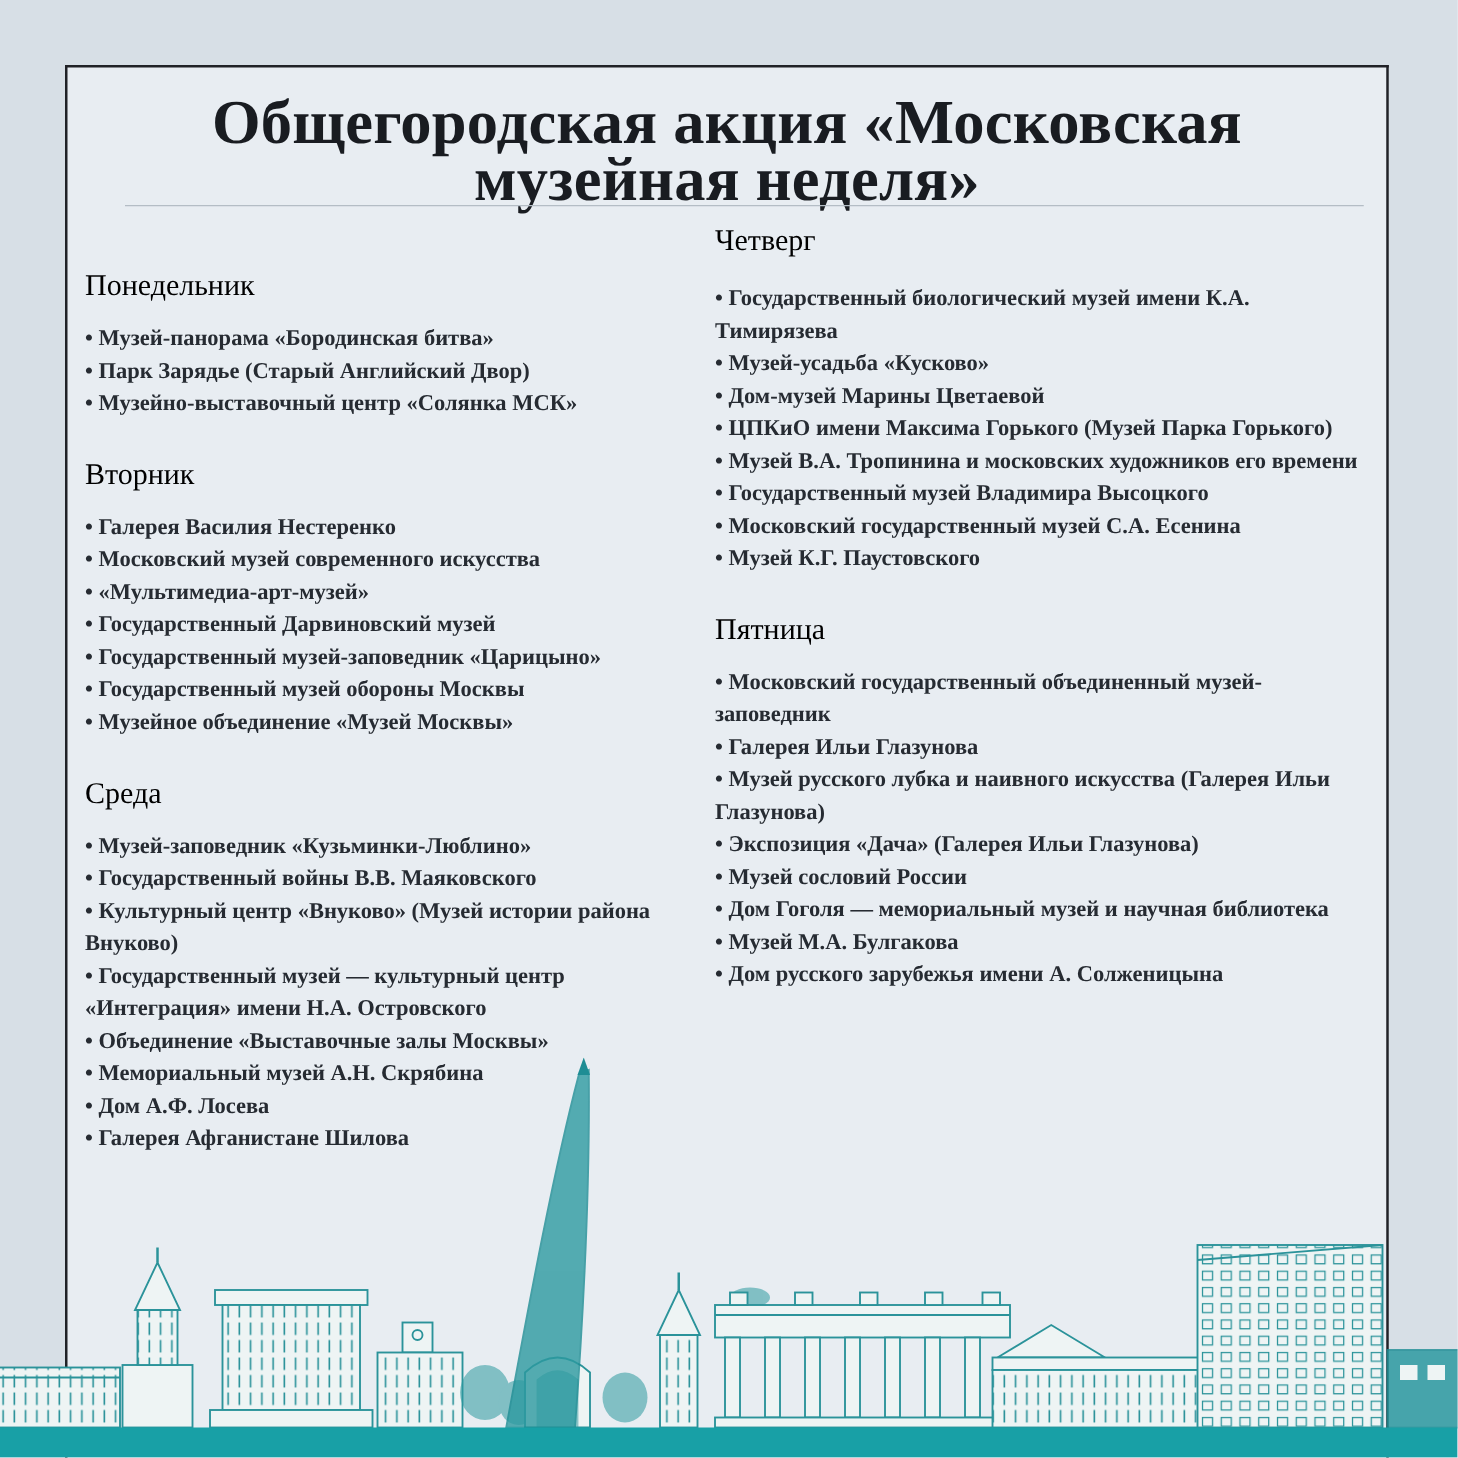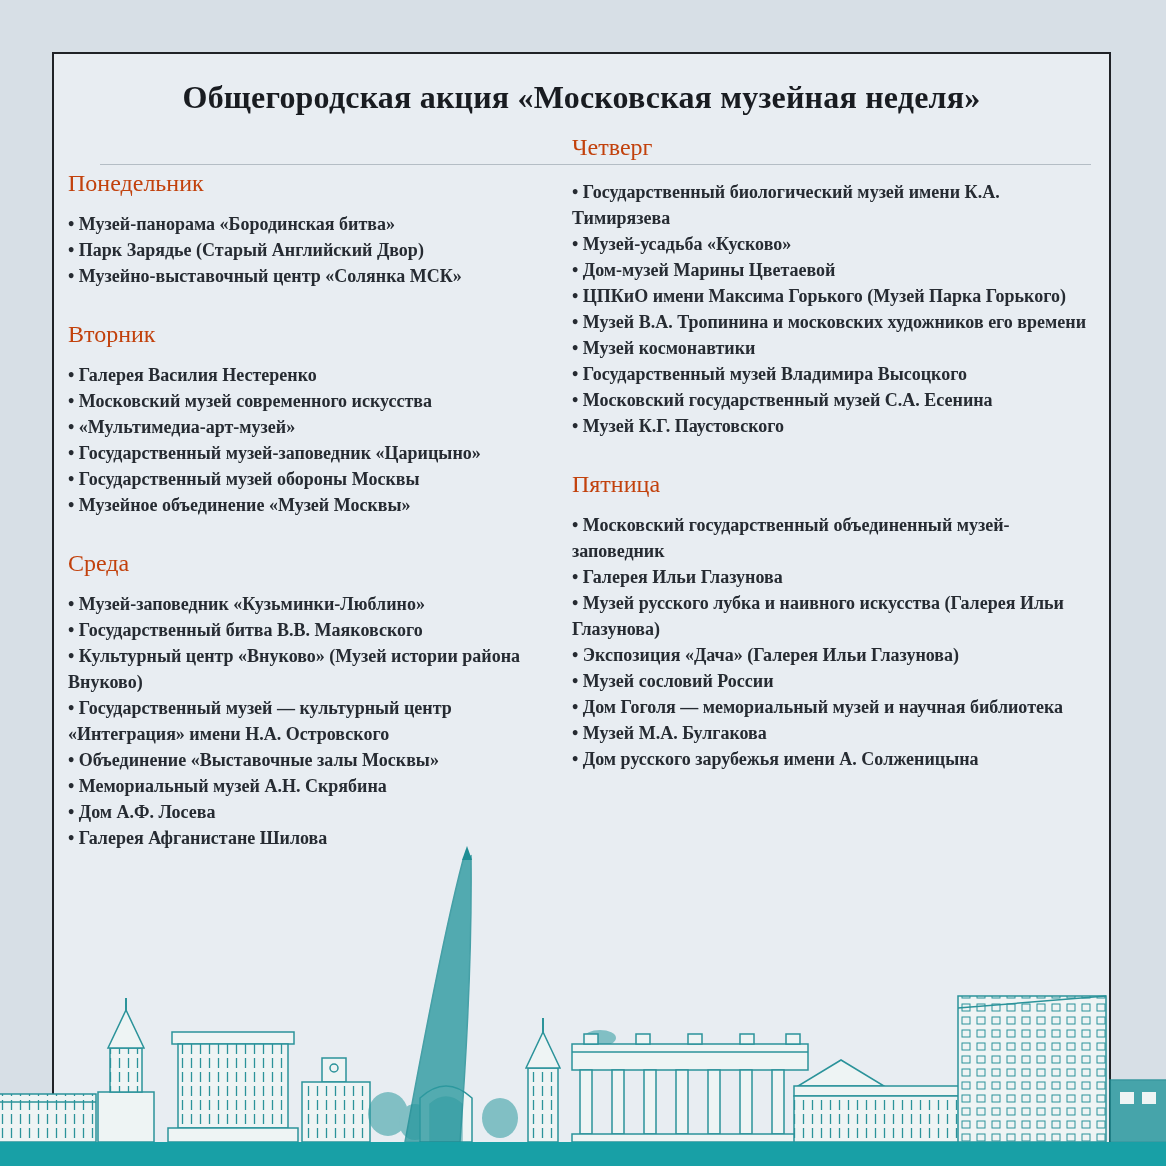--- a/index.html
+++ b/index.html
@@ -13,38 +13,38 @@
   .card{
     position:absolute;left:52px;top:52px;
     width:1059px;height:1114px;
     background:#e8edf2;
     border:2px solid #202227;border-bottom:none;
     box-sizing:border-box;
   }
   .title{
     margin:0;padding:20px 10px 0 10px;
     text-align:center;
-    font-size:32px;line-height:46px;font-weight:700;
+    font-size:50px;line-height:46px;font-weight:700;
     color:#191c21;letter-spacing:.2px;
   }
   .rule{
     position:absolute;top:110px;left:46px;right:18px;
     height:1px;background:#b4bdc5;
   }
   .grid{
     position:relative;
     margin:0 12px 0 14px;
     display:grid;grid-template-columns:492px 1fr;column-gap:12px;
   }
   .col-left{padding-top:48px;}
   .col-right{padding-top:12px;}
   .day{
     margin:30px 0 13px 0;
     font-size:24px;line-height:30px;font-weight:400;
-    color:#c2410c;
+    color:#000000;
   }
   .day-section:first-child .day{margin-top:0;}
   .col-right .day-section:first-child .item:first-of-type{margin-top:17px;}
   .item{
     margin:0;padding:0;
     font-size:18px;line-height:26px;font-weight:700;
     color:#262b32;
   }
   .item::before{content:"• ";}
   .skyline{
@@ -65,46 +65,46 @@
         <h2 class="day">Понедельник</h2>
         <p class="item">Музей-панорама «Бородинская битва»</p>
         <p class="item">Парк Зарядье (Старый Английский Двор)</p>
         <p class="item">Музейно-выставочный центр «Солянка МСК»</p>
       </section>
       <section class="day-section">
         <h2 class="day">Вторник</h2>
         <p class="item">Галерея Василия Нестеренко</p>
         <p class="item">Московский музей современного искусства</p>
         <p class="item">«Мультимедиа-арт-музей»</p>
+        <p class="item">Государственный Дарвиновский музей</p>
         <p class="item">Государственный музей-заповедник «Царицыно»</p>
         <p class="item">Государственный музей обороны Москвы</p>
         <p class="item">Музейное объединение «Музей Москвы»</p>
       </section>
       <section class="day-section">
         <h2 class="day">Среда</h2>
         <p class="item">Музей-заповедник «Кузьминки-Люблино»</p>
-        <p class="item">Государственный битва В.В. Маяковского</p>
+        <p class="item">Государственный войны В.В. Маяковского</p>
         <p class="item">Культурный центр «Внуково» (Музей истории района Внуково)</p>
         <p class="item">Государственный музей — культурный центр «Интеграция» имени Н.А. Островского</p>
         <p class="item">Объединение «Выставочные залы Москвы»</p>
         <p class="item">Мемориальный музей А.Н. Скрябина</p>
         <p class="item">Дом А.Ф. Лосева</p>
         <p class="item">Галерея Афганистане Шилова</p>
       </section>
     </div>
 
     <div class="col-right">
       <section class="day-section">
         <h2 class="day">Четверг</h2>
         <p class="item">Государственный биологический музей имени К.А. Тимирязева</p>
         <p class="item">Музей-усадьба «Кусково»</p>
         <p class="item">Дом-музей Марины Цветаевой</p>
         <p class="item">ЦПКиО имени Максима Горького (Музей Парка Горького)</p>
         <p class="item">Музей В.А. Тропинина и московских художников его времени</p>
-        <p class="item">Музей космонавтики</p>
         <p class="item">Государственный музей Владимира Высоцкого</p>
         <p class="item">Московский государственный музей С.А. Есенина</p>
         <p class="item">Музей К.Г. Паустовского</p>
       </section>
       <section class="day-section">
         <h2 class="day">Пятница</h2>
         <p class="item">Московский государственный объединенный музей-заповедник</p>
         <p class="item">Галерея Ильи Глазунова</p>
         <p class="item">Музей русского лубка и наивного искусства (Галерея Ильи Глазунова)</p>
         <p class="item">Экспозиция «Дача» (Галерея Ильи Глазунова)</p>

